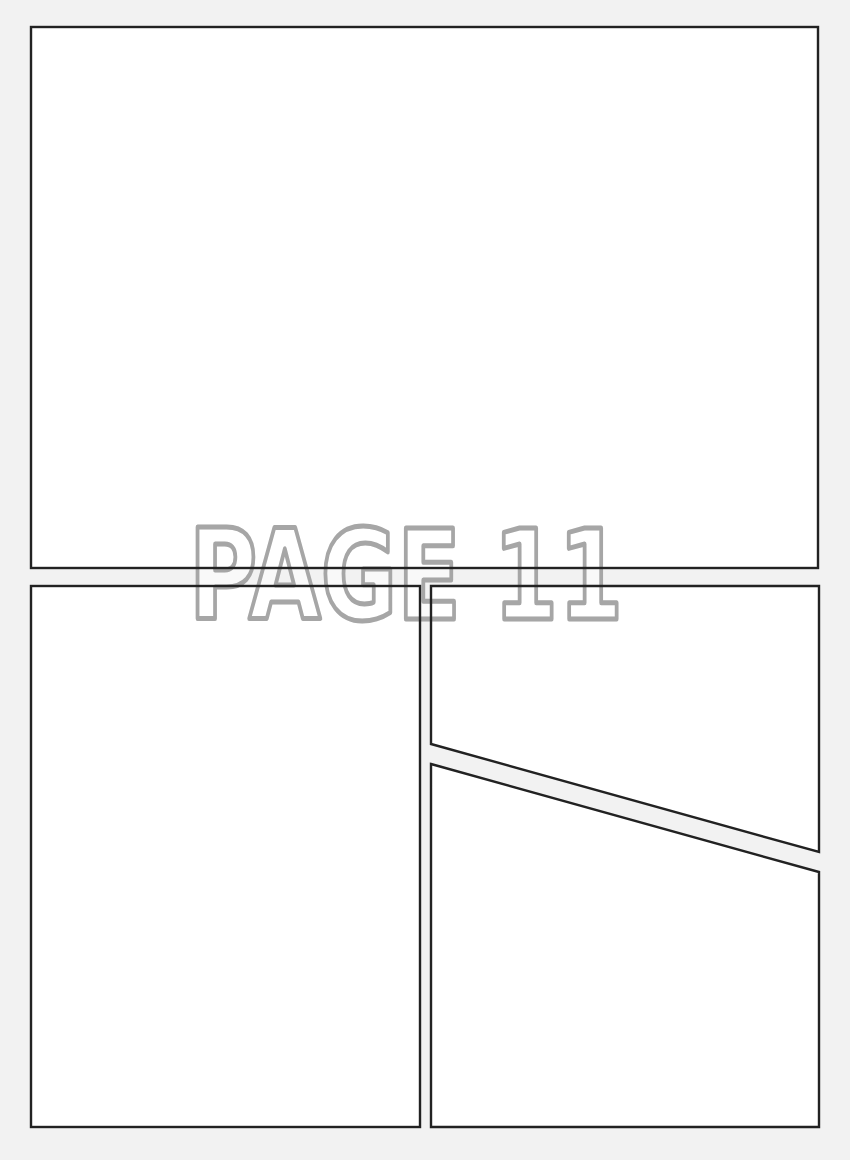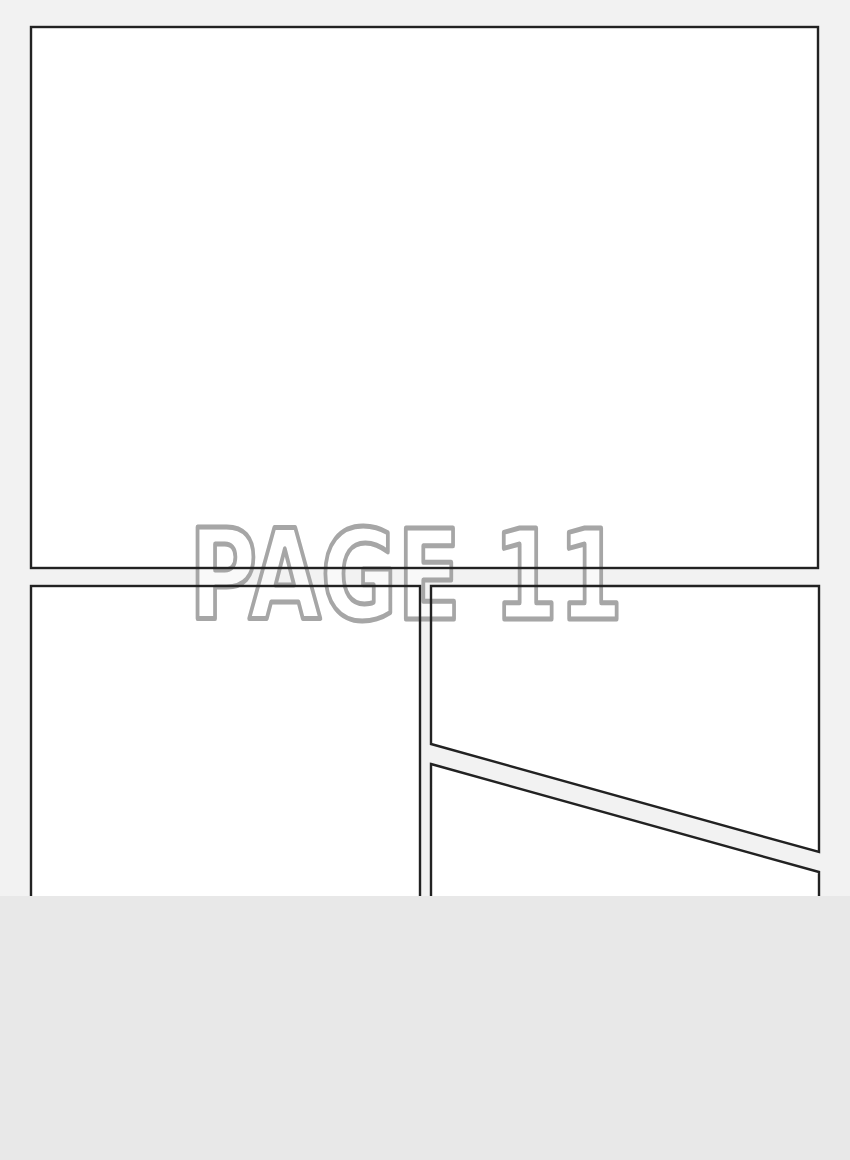--- a/index.html
+++ b/index.html
@@ -2,21 +2,21 @@
 <html><head>
 <meta charset="utf-8">
 <style>
   html, body {
     margin: 0;
     padding: 0;
     background: #e8e8e8;
   }
   .page {
     width: 850px;
-    height: 896px;
+    height: 1160px;
     position: relative;
     overflow: hidden;
   }
   .page svg {
     display: block;
     width: 850px;
     height: 1160px;
   }
   .page-label {
     font-family: "DejaVu Sans", "Liberation Sans", sans-serif;

